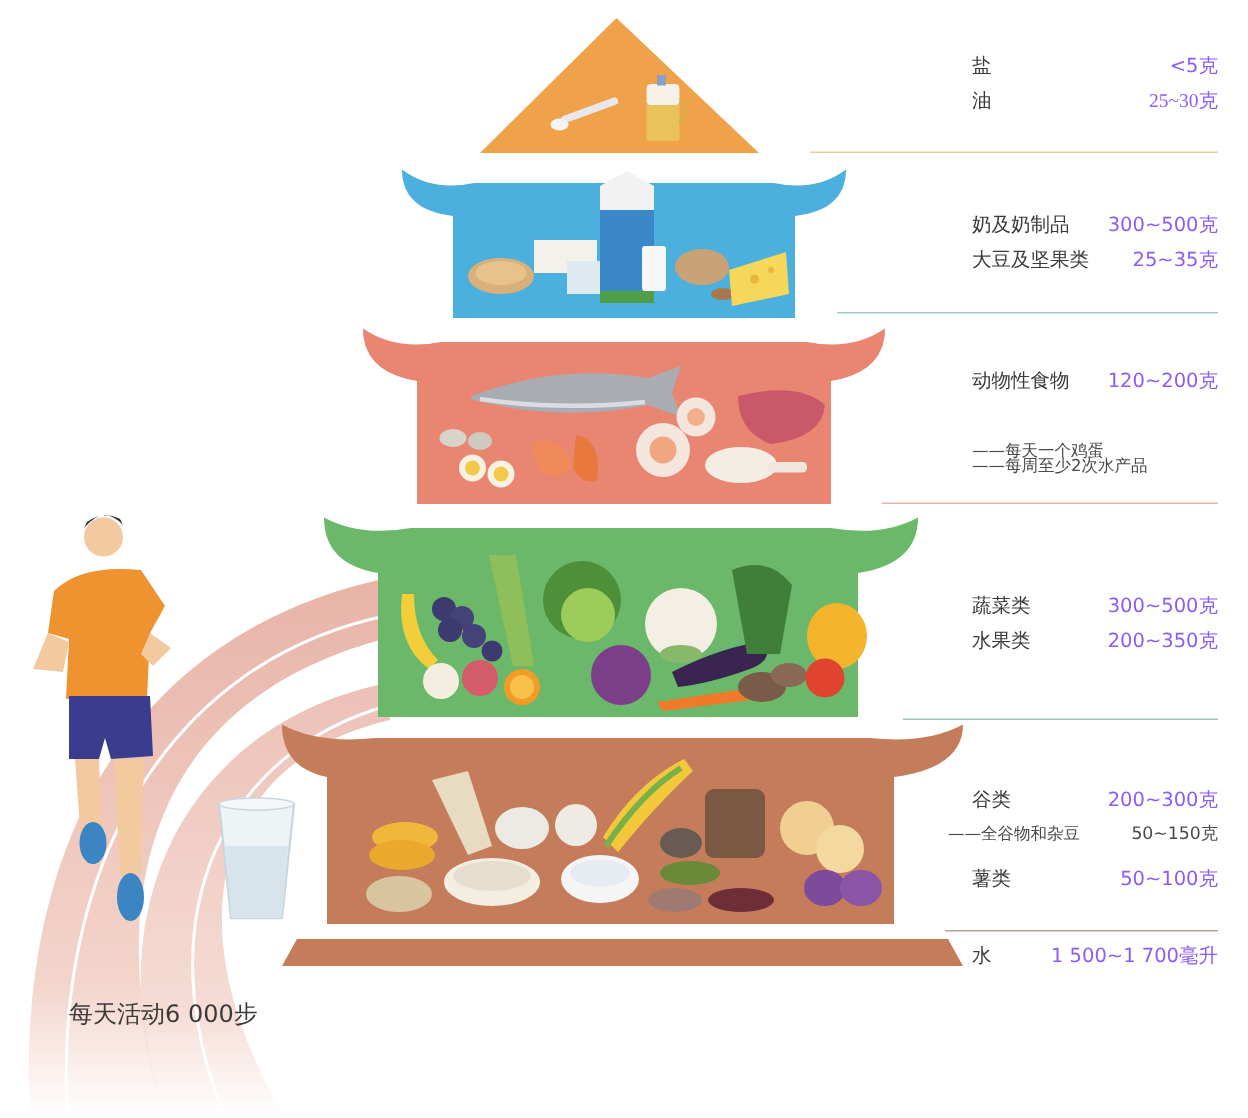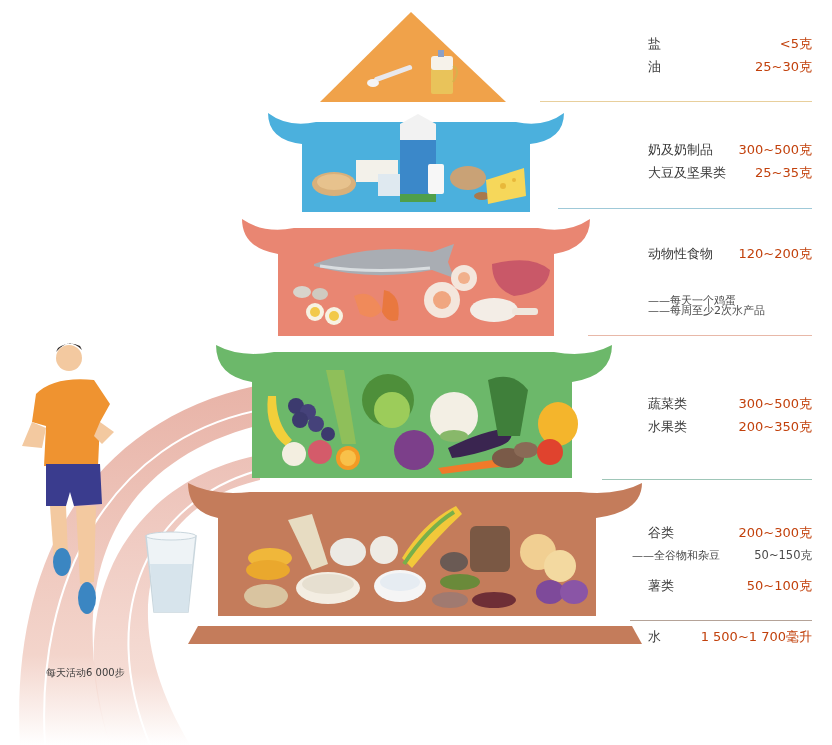--- a/index.html
+++ b/index.html
@@ -2,21 +2,21 @@
 <html><head>
 <meta charset="utf-8">
 <style>
   html, body { margin:0; padding:0; background:#ffffff; }
   body { width:832px; height:745px; position:relative; overflow:hidden;
          font-family:"DejaVu Sans", "Liberation Sans", sans-serif; color:#3a3a3a; }
   .abs { position:absolute; }
   svg { display:block; }
   .lbl { position:absolute; font-size:13px; color:#3a3a3a; white-space:nowrap; }
   .sub { position:absolute; font-size:11px; color:#4a4a4a; white-space:nowrap; }
-  .val { position:absolute; font-size:13px; color:#c2410c; white-space:nowrap; text-align:right; }
+  .val { position:absolute; font-size:13px; color:#8b5cf6; white-space:nowrap; text-align:right; }
   .sep { position:absolute; height:1px; }
 </style>
 </head>
 <body>
 
 <svg class="abs" style="left:0;top:0" width="832" height="745" viewBox="0 0 832 745">
   <defs>
     <linearGradient id="trackFade" x1="0" y1="0" x2="0" y2="1">
       <stop offset="0" stop-color="#e4a698"></stop>
       <stop offset="0.75" stop-color="#f1cdc2"></stop>
@@ -230,32 +230,32 @@
   <path d="M22,58 Q40,40 80,44 L96,68 L86,86 L84,130 L30,130 L32,90 L18,86 Z" fill="#ef9330"></path>
   <path d="M18,86 L8,110 L28,112 L32,92 Z" fill="#f3c9a0"></path>
   <path d="M86,86 L100,96 L88,108 L80,100 Z" fill="#f3c9a0"></path>
   <path d="M32,128 L86,128 L88,168 L60,170 L56,156 L52,170 L32,170 Z" fill="#3a3c8e"></path>
   <path d="M36,170 L52,170 L54,220 L40,224 Z" fill="#f3c9a0"></path>
   <path d="M62,170 L82,170 L80,246 L66,248 Z" fill="#f3c9a0"></path>
   <ellipse cx="48" cy="226" rx="9" ry="14" fill="#3b86c2"></ellipse>
   <ellipse cx="73" cy="262" rx="9" ry="16" fill="#3b86c2"></ellipse>
 </svg>
 
-<div class="lbl" style="left:46px;top:666px;font-size:10px;">每天活动6 000步</div>
+<div class="lbl" style="left:46px;top:666px;font-size:16px;">每天活动6 000步</div>
 
 <div class="sep" style="left:540px;top:101px;width:272px;background:#e8cf9c;"></div>
 <div class="sep" style="left:558px;top:208px;width:254px;background:#9fc9d8;"></div>
 <div class="sep" style="left:588px;top:335px;width:224px;background:#e8b8a8;"></div>
 <div class="sep" style="left:602px;top:479px;width:210px;background:#9fc6b8;"></div>
 <div class="sep" style="left:630px;top:620px;width:182px;background:#b5a398;"></div>
 
 <div class="lbl" style="left:648px;top:35px;">盐</div>
 <div class="val" style="right:20px;top:35px;">&lt;5克</div>
 <div class="lbl" style="left:648px;top:58px;">油</div>
-<div class="val" style="right:20px;top:58px;">25~30克</div>
+<div class="val" style="right:20px;top:58px;font-family:Liberation Serif, serif;">25~30克</div>
 
 <div class="lbl" style="left:648px;top:141px;">奶及奶制品</div>
 <div class="val" style="right:20px;top:141px;">300~500克</div>
 <div class="lbl" style="left:648px;top:164px;">大豆及坚果类</div>
 <div class="val" style="right:20px;top:164px;">25~35克</div>
 
 <div class="lbl" style="left:648px;top:245px;">动物性食物</div>
 <div class="val" style="right:20px;top:245px;">120~200克</div>
 <div class="sub" style="left:648px;top:271px;margin-top:32px;">——每周至少2次水产品</div>
 <div class="sub" style="left:648px;top:293px;">——每天一个鸡蛋</div>

